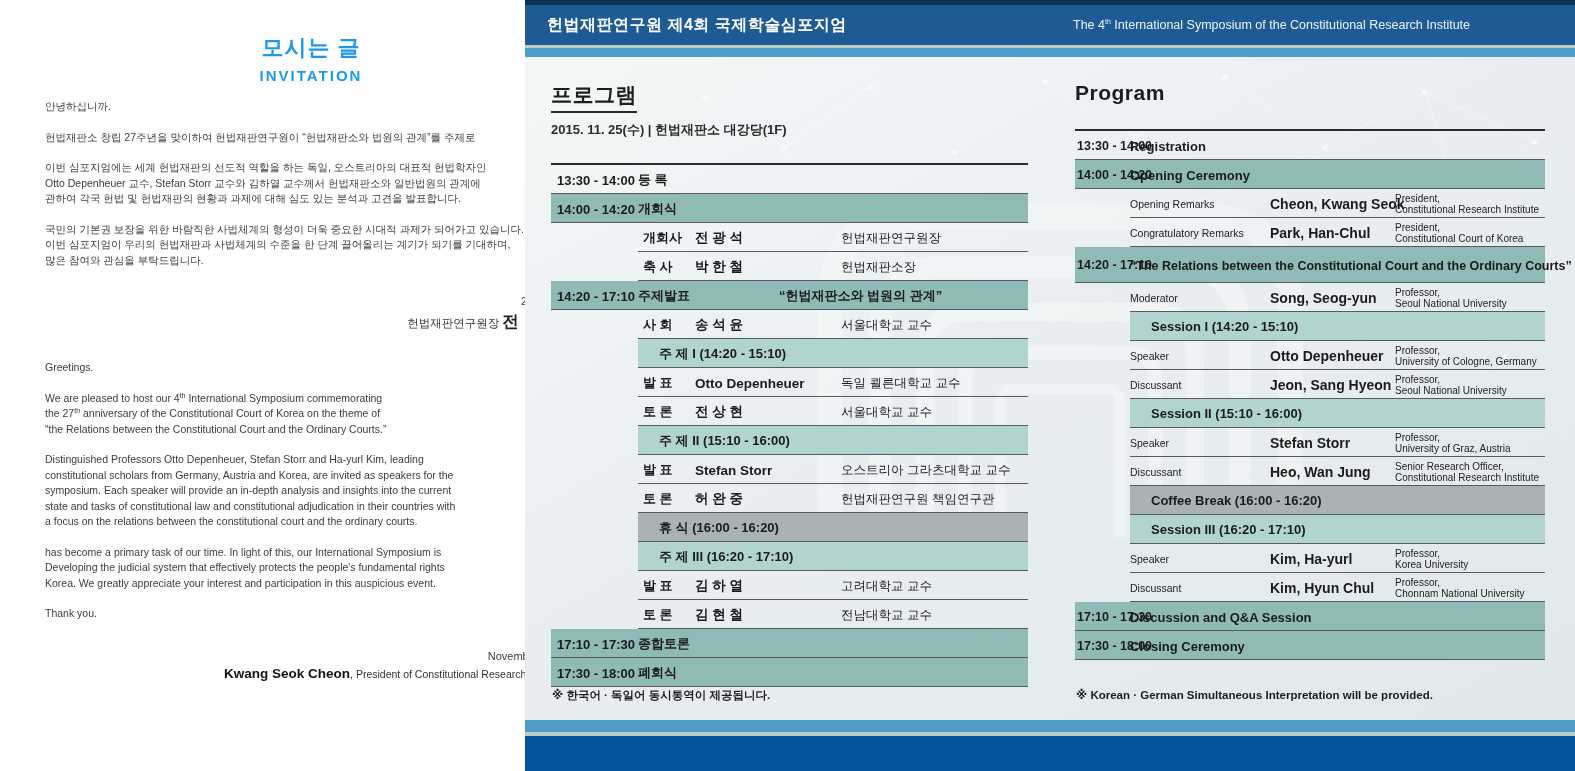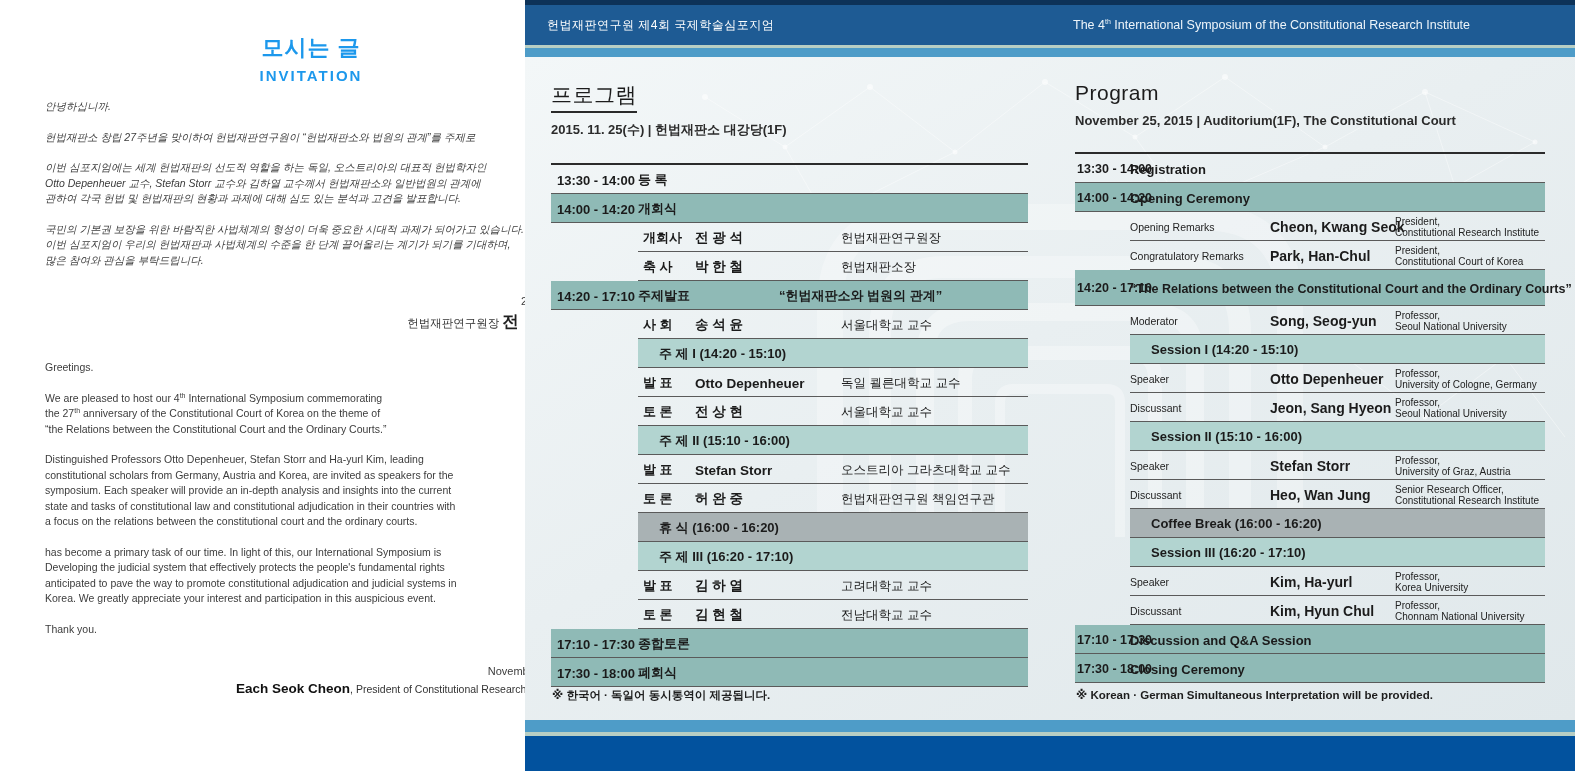--- a/index.html
+++ b/index.html
@@ -10,60 +10,60 @@
   }
 
   
   .left-panel { position:absolute; left:0; top:0; width:622px; height:771px; background:#ffffff; color:#3c3c3c; }
   .inv-head { margin-top:33px; text-align:center; }
   .inv-title-ko { font-size:22px; font-weight:700; color:#1c98ec; letter-spacing:1px; }
   .inv-title-en { font-size:15px; font-weight:700; color:#1c98ec; letter-spacing:2px; margin-top:4px; }
   .txt-block { padding-left:45px; padding-right:40px; font-size:10.5px; line-height:15.5px; }
   .txt-block .para { margin-top:15px; }
   .txt-block .ln { white-space:nowrap; }
-  .ko-block { margin-top:2px;font-style:italic; }
+  .ko-block { margin-top:2px; }
   .sign { text-align:right; padding-right:56px; }
   .sign-ko { margin-top:27px; }
   .sign-date { font-size:11px; color:#3c3c3c; }
   .sign-ko .sign-line { margin-top:4px; font-size:11.5px; color:#333; }
   .sign-ko .sign-name { font-size:16.5px; font-weight:700; color:#1f1f1f; letter-spacing:1px; }
   .en-block { margin-top:27px; }
   sup { font-size:7px; vertical-align:super; line-height:0; }
   .sign-en { margin-top:28px; }
   .sign-en .sign-line { margin-top:4px; font-size:10.5px; color:#333; }
   .sign-en .sign-name { font-size:13.5px; font-weight:700; color:#111; }
 
   
   .right-panel { position:absolute; left:525px; top:0; width:1050px; height:771px; }
 
   .hdr { position:absolute; top:0; left:0; width:100%; }
   .hdr-navy { height:5px; background:#0d3258; }
   .hdr-main { height:40px; background:#1e5b94; position:relative; }
   .hdr-pale { height:3px; background:#b7cec4; }
   .hdr-mid  { height:9px; background:#4e9cc8; }
   .hdr-title-ko { position:absolute; left:22px; top:50%; transform:translateY(-50%);
-    color:#ffffff; font-size:12px; font-weight:400; letter-spacing:0.5px; white-space:nowrap; }
+    color:#ffffff; font-size:16px; font-weight:700; letter-spacing:0.5px; white-space:nowrap; }
   .hdr-title-en { position:absolute; left:548px; top:50%; transform:translateY(-50%);
     color:#eef5fa; font-size:12.5px; font-weight:400; white-space:nowrap; }
 
   .body-area { position:absolute; top:57px; left:0; width:100%; height:663px;
     background:linear-gradient(150deg,#f3f7f8 0%,#e9eff1 45%,#e0e8eb 100%); overflow:hidden; }
 
   .ftr { position:absolute; bottom:0; left:0; width:100%; }
   .ftr-mid  { height:12px; background:#4e9cc8; }
   .ftr-pale { height:4px;  background:#b7cec4; }
   .ftr-dark { height:35px; background:#02529e; }
 
   .watermark { position:absolute; inset:0; pointer-events:none; }
 
   
   .prog { position:absolute; top:24px; }
   .prog-ko { left:26px;  width:477px; --indent:87px; }
   .prog-en { left:550px; width:470px; --indent:55px; }
-  .prog-title { display:inline-block; font-size:21px; font-weight:400; color:#1c1c1c; letter-spacing:0.5px; }
+  .prog-title { display:inline-block; font-size:21px; font-weight:700; color:#1c1c1c; letter-spacing:0.5px; }
   .prog-ko .prog-title { border-bottom:2px solid #2a2a2a; padding-bottom:2px; }
   .prog-sub { margin-top:8px; font-size:13px; font-weight:700; color:#2b2b2b; }
 
   .table { margin-top:24px; border-top:2px solid #2b2b2b; position:relative; }
   .row { position:relative; height:29px; }
   .row::after { content:""; position:absolute; left:0; right:0; bottom:0; height:1px; background:#5a5a5a; }
   .person-row::after { left:var(--indent); }
   .session-row { margin-left:var(--indent); display:flex; align-items:center; padding-left:21px; }
   .session-row::after { left:0; }
   .bg-teal { background:#8fbab6; }
@@ -141,29 +141,28 @@
       <div class="para">
         <div class="ln">Distinguished Professors Otto Depenheuer, Stefan Storr and Ha-yurl Kim, leading</div>
         <div class="ln">constitutional scholars from Germany, Austria and Korea, are invited as speakers for the</div>
         <div class="ln">symposium. Each speaker will provide an in-depth analysis and insights into the current</div>
         <div class="ln">state and tasks of constitutional law and constitutional adjudication in their countries with</div>
         <div class="ln">a focus on the relations between the constitutional court and the ordinary courts.</div>
       </div>
       <div class="para">
         <div class="ln">has become a primary task of our time. In light of this, our International Symposium is</div>
         <div class="ln">Developing the judicial system that effectively protects the people's fundamental rights</div>
-        <div class="ln">anticipated to pave the way to promote constitutional adjudication and judicial systems in</div>
         <div class="ln">Korea. We greatly appreciate your interest and participation in this auspicious event.</div>
       </div>
       <div class="para">Thank you.</div>
     </div>
 
     <div class="sign sign-en">
       <div class="sign-date">November 2015</div>
-      <div class="sign-line"><span class="sign-name">Each Seok Cheon</span><span>, President of Constitutional Research Institute</span></div>
+      <div class="sign-line"><span class="sign-name">Kwang Seok Cheon</span><span>, President of Constitutional Research Institute</span></div>
     </div>
   </div>
 
   <div class="right-panel">
 
     <div class="hdr">
       <div class="hdr-navy"></div>
       <div class="hdr-main">
         <div class="hdr-title-ko">헌법재판연구원 제4회 국제학술심포지엄</div>
         <div class="hdr-title-en"><span>The 4</span><sup>th</sup><span> International Symposium of the Constitutional Research Institute</span></div>
@@ -286,21 +285,20 @@
           </div>
           <div class="row time-row bg-teal">
             <span class="c time">17:30 - 18:00</span>
             <span class="c label">폐회식</span>
           </div>
         </div>
       </div>
 
       <div class="prog prog-en">
         <div class="prog-title">Program</div>
-        <div class="prog-sub">November 25, 2015 | Auditorium(1F), The Constitutional Court</div>
         <div class="table">
           <div class="row time-row">
             <span class="c time">13:30 - 14:00</span>
             <span class="c label">Registration</span>
           </div>
           <div class="row time-row bg-teal">
             <span class="c time">14:00 - 14:20</span>
             <span class="c label">Opening Ceremony</span>
           </div>
           <div class="row person-row">

